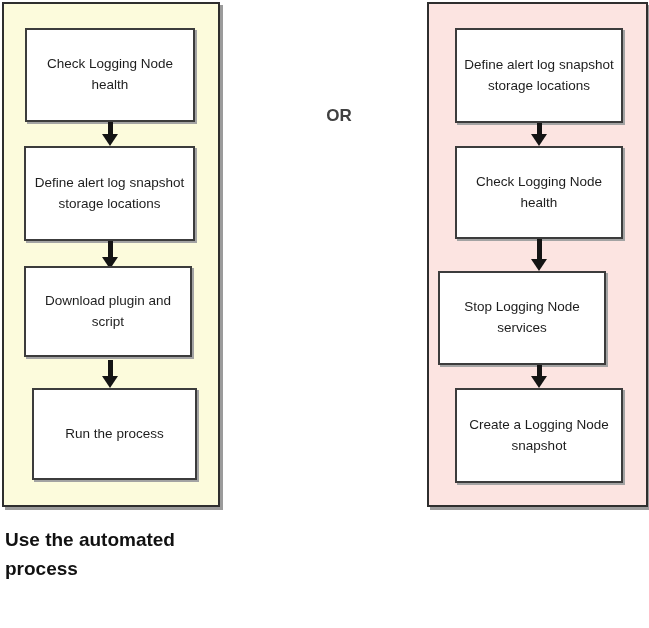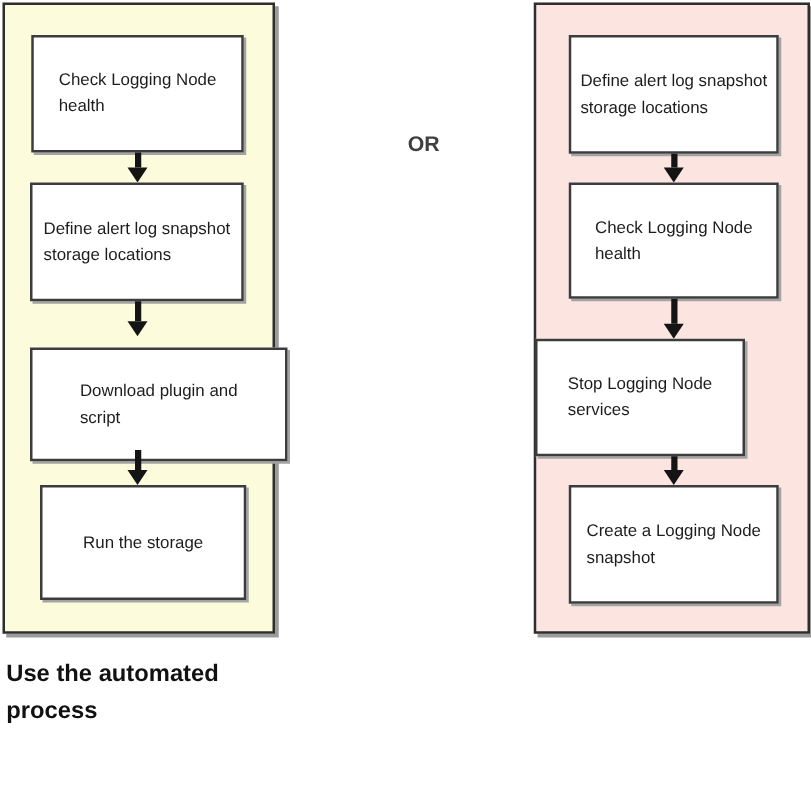--- a/index.html
+++ b/index.html
@@ -29,37 +29,37 @@
 
   .step-box {
     position: absolute;
     box-sizing: border-box;
     background: #ffffff;
     border: 2px solid #3c3c3c;
     box-shadow: 2px 2px 0 #a3a3a3;
     display: flex;
     align-items: center;
     justify-content: center;
-    text-align: left;
+    text-align: center;
     font-size: 13.5px;
     line-height: 1.55;
     padding: 4px;
   }
   .step-box span { white-space: pre-line; }
 
   
   .lb1 { left: 25px; top: 28px;  width: 170px; height: 94px; }
   .lb2 { left: 24px; top: 146px; width: 171px; height: 95px; }
-  .lb3 { left: 24px; top: 278px; width: 206px; height: 91px; }
+  .lb3 { left: 24px; top: 266px; width: 168px; height: 91px; }
   .lb4 { left: 32px; top: 388px; width: 165px; height: 92px; }
 
   
   .rb1 { left: 455px; top: 28px;  width: 168px; height: 95px; }
   .rb2 { left: 455px; top: 146px; width: 168px; height: 93px; }
-  .rb3 { left: 428px; top: 271px; width: 168px; height: 94px; }
+  .rb3 { left: 438px; top: 271px; width: 168px; height: 94px; }
   .rb4 { left: 455px; top: 388px; width: 168px; height: 95px; }
 
   .arrow {
     position: absolute;
     width: 16px;
     display: flex;
     flex-direction: column;
     align-items: center;
   }
   .arrow .stem {
@@ -132,21 +132,21 @@
   </div>
   <div class="step-box lb3">
     <span>Download plugin and
 script</span>
   </div>
   <div class="arrow la3">
     <div class="stem"></div>
     <div class="head"></div>
   </div>
   <div class="step-box lb4">
-    <span>Run the storage</span>
+    <span>Run the process</span>
   </div>
 
   <div class="or-label">OR</div>
 
   <div class="step-box rb1">
     <span>Define alert log snapshot
 storage locations</span>
   </div>
   <div class="arrow ra1">
     <div class="stem"></div>

